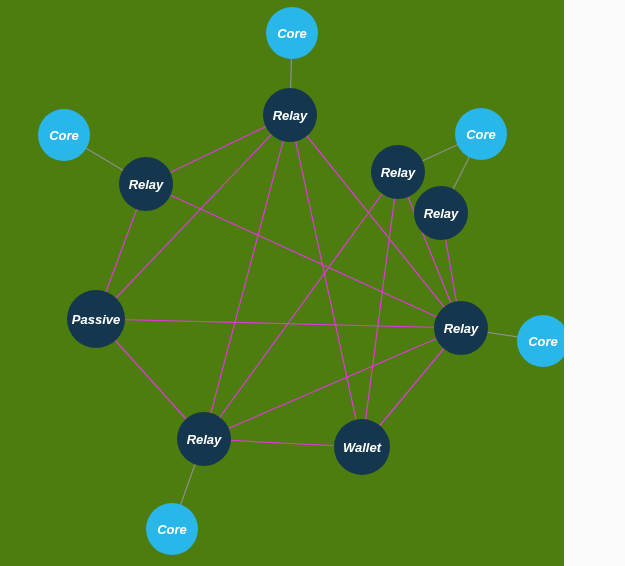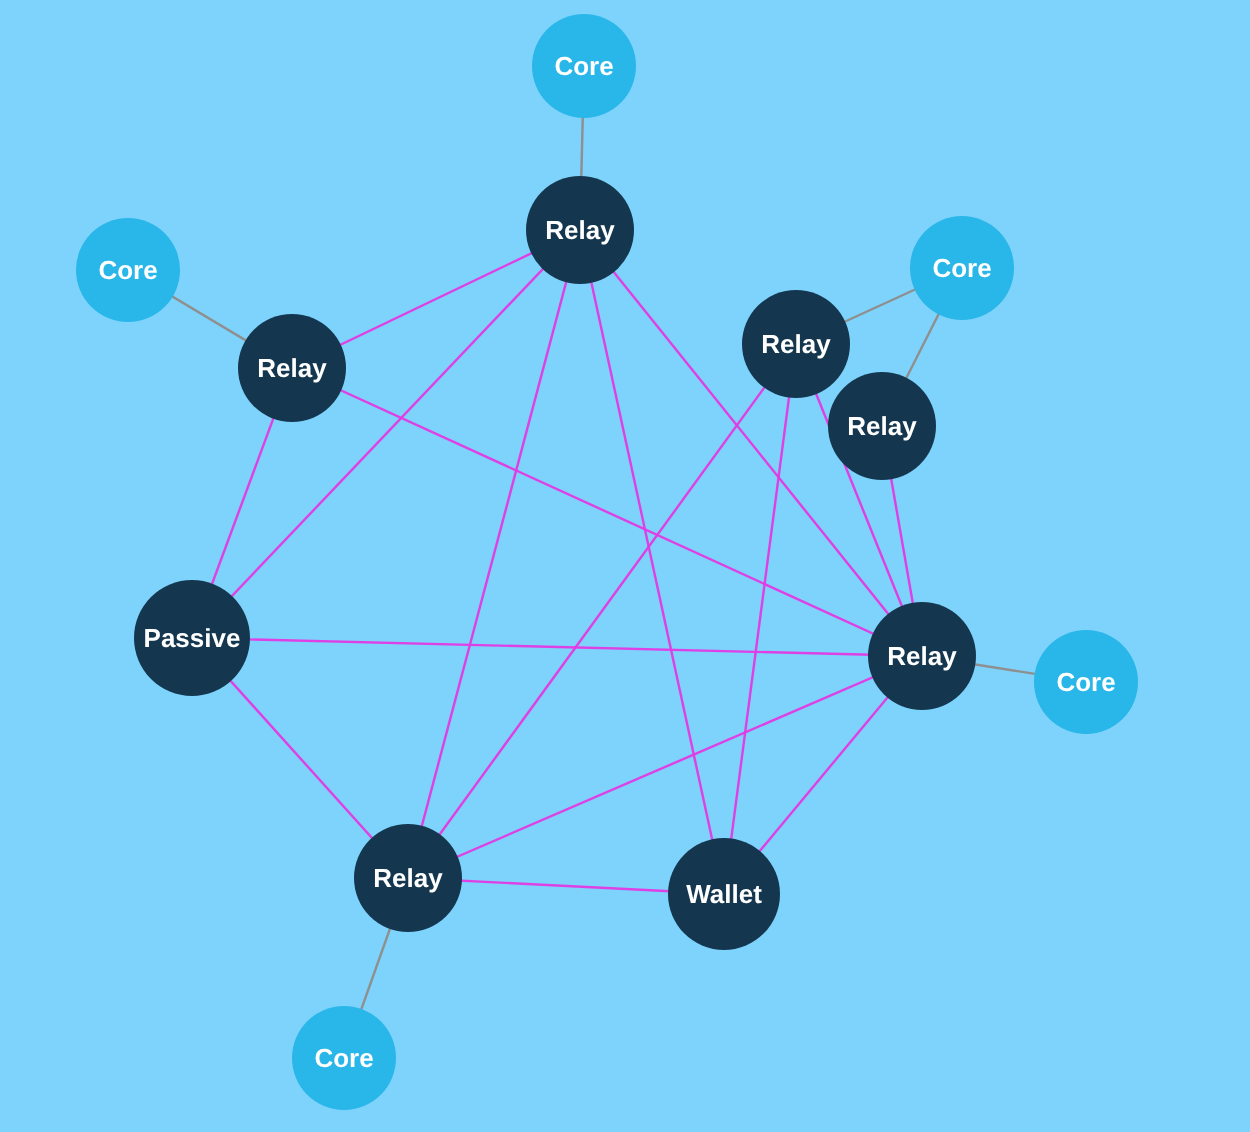--- a/index.html
+++ b/index.html
@@ -3,24 +3,25 @@
 <meta charset="utf-8">
 <style>
   html, body {
     margin: 0;
     padding: 0;
     background: #fafafa;
     font-family: "Liberation Sans", sans-serif;
   }
   .stage {
     position: relative;
-    width: 625px;
+    width: 564px;
     height: 566px;
-    background: #7dd3fc;
+    background: #4d7c0f;
     overflow: hidden;
+    font-style: italic;
   }
   svg { display: block; }
   .edge-mesh {
     stroke-width: 1.2;
     fill: none;
     opacity: 0.95;
   }
   .edge-core {
     stroke-width: 1.2;
     fill: none;

